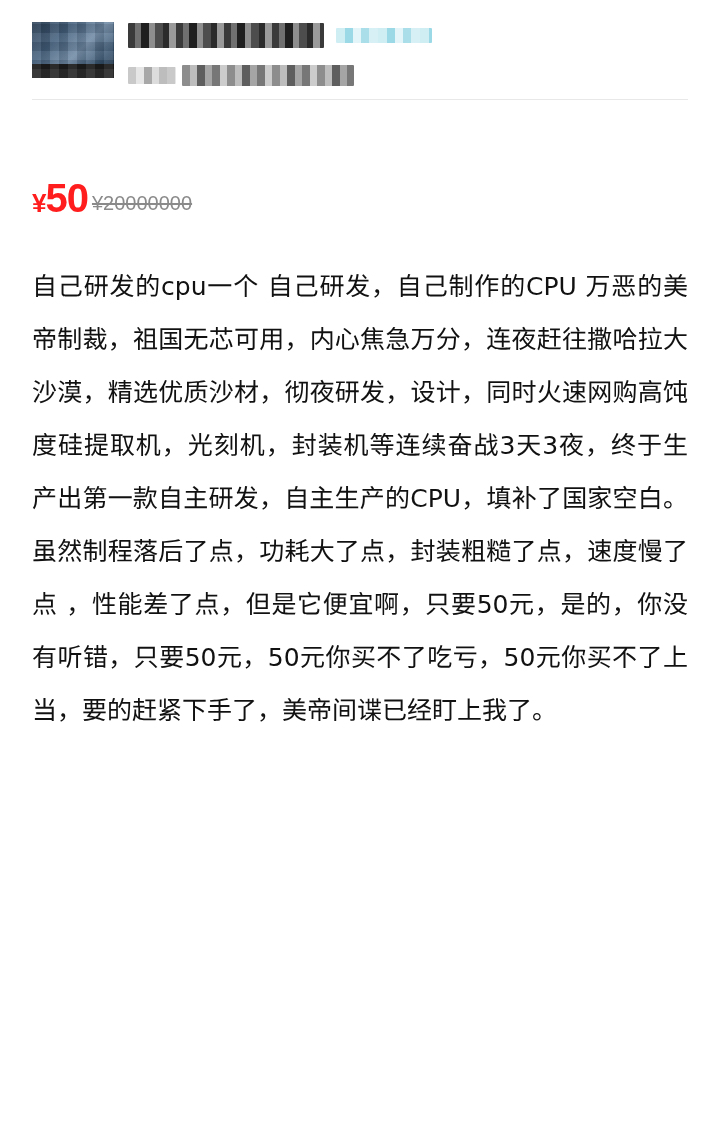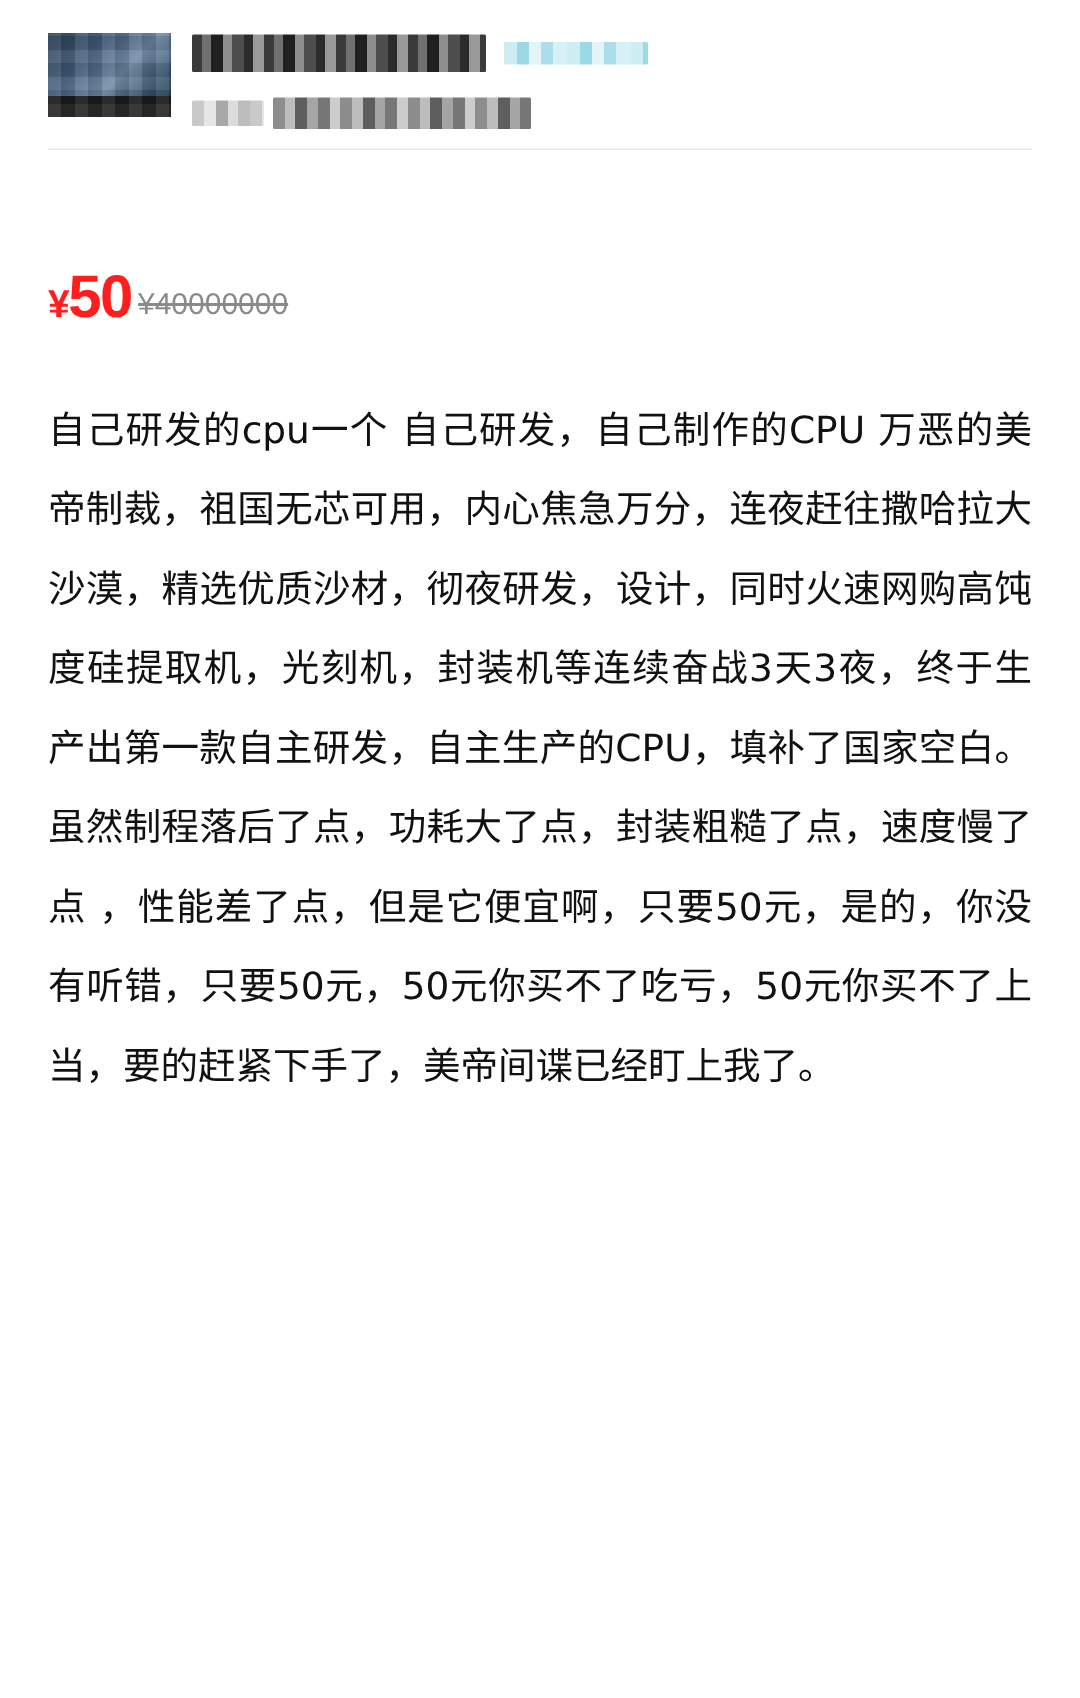--- a/index.html
+++ b/index.html
@@ -186,18 +186,18 @@
           <span class="mosaic mosaic-mid sub-block-b"></span>
         </div>
       </div>
 
     </div>
     <div class="divider"></div>
   </div>
 
   <div class="price-row">
     <span class="price-current"><span class="price-symbol">¥</span><span class="price-value">50</span></span>
-    <span class="price-original">¥40000000</span>
+    <span class="price-original">¥20000000</span>
   </div>
 
   <div class="description">自己研发的cpu一个 自己研发，自己制作的CPU 万恶的美帝制裁，祖国无芯可用，内心焦急万分，连夜赶往撒哈拉大沙漠，精选优质沙材，彻夜研发，设计，同时火速网购高饨度硅提取机，光刻机，封装机等连续奋战3天3夜，终于生产出第一款自主研发，自主生产的CPU，填补了国家空白。虽然制程落后了点，功耗大了点，封装粗糙了点，速度慢了点 ，性能差了点，但是它便宜啊，只要50元，是的，你没有听错，只要50元，50元你买不了吃亏，50元你买不了上当，要的赶紧下手了，美帝间谍已经盯上我了。</div>
 
 </div>
 
 </body></html>

